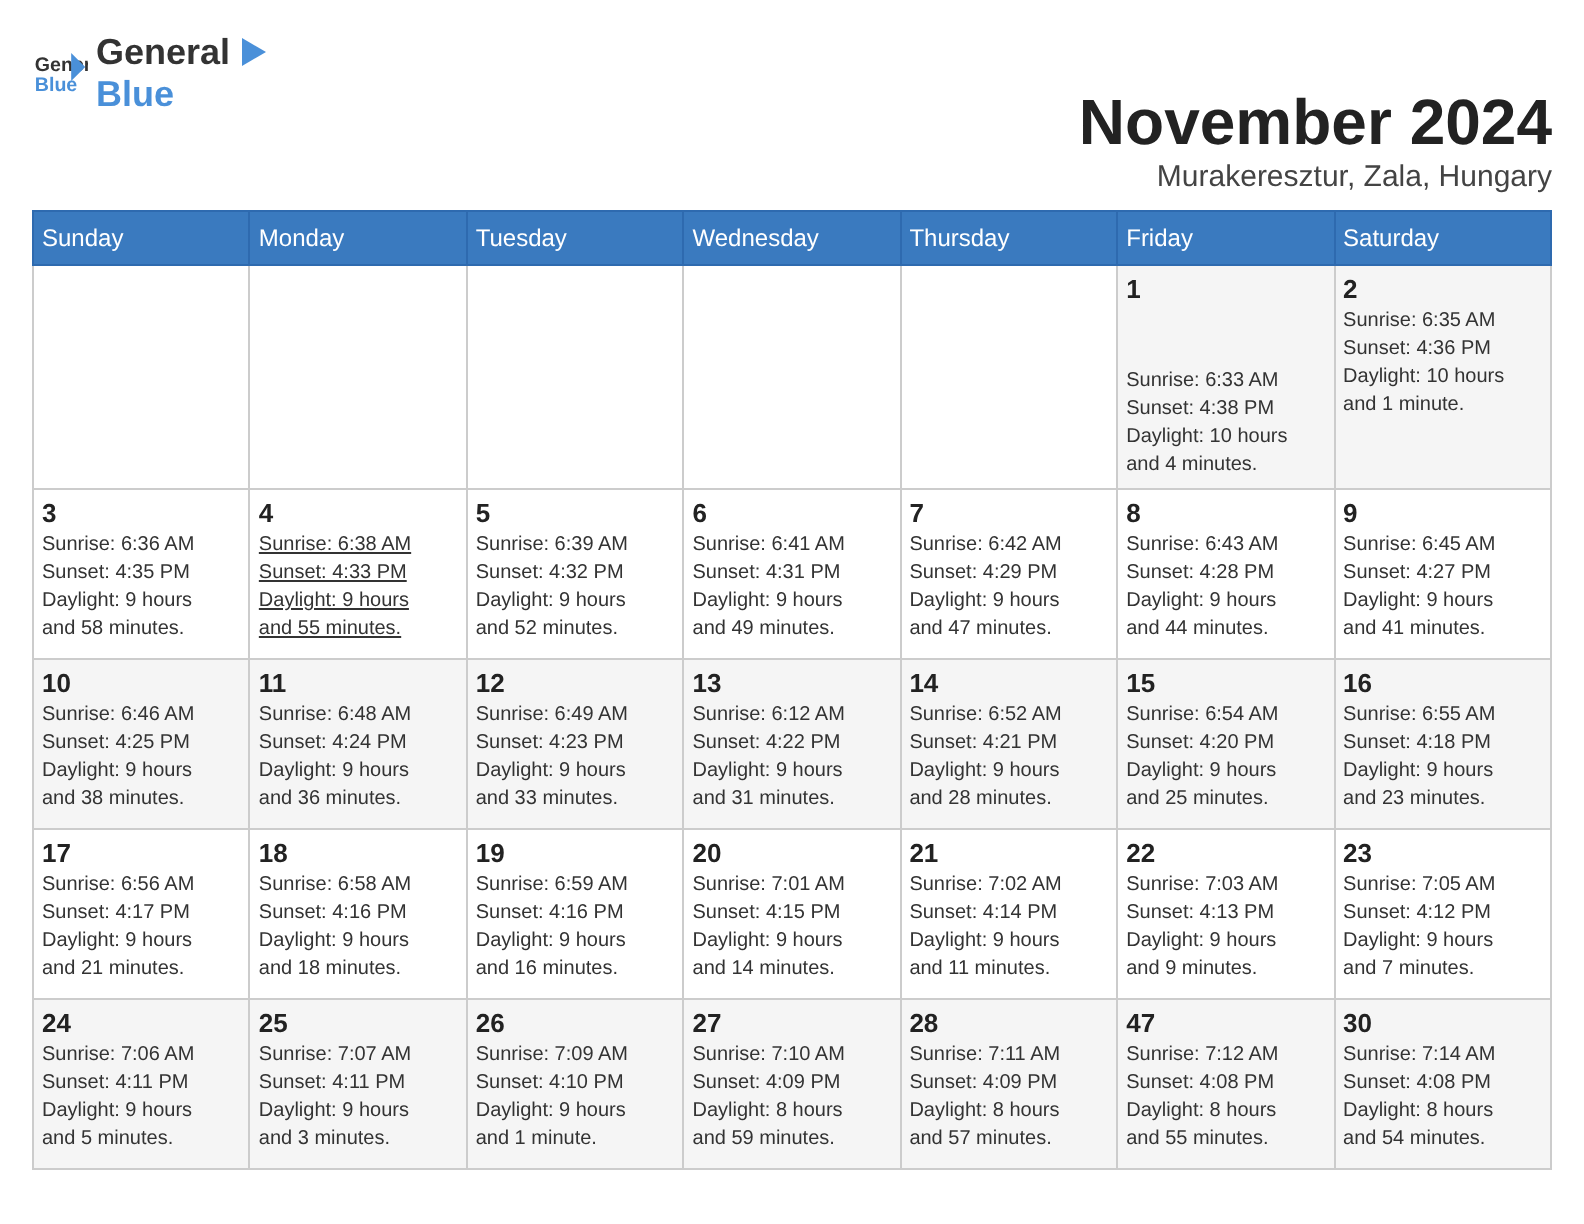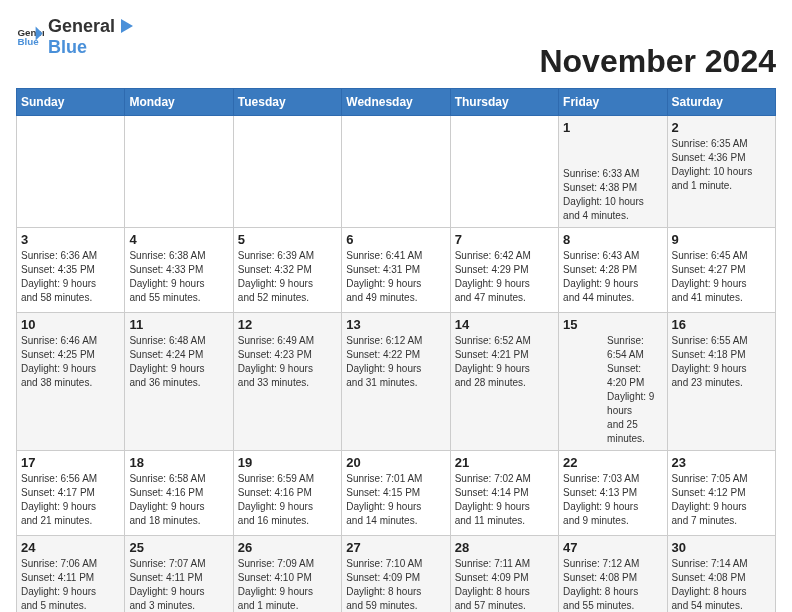--- a/index.html
+++ b/index.html
@@ -50,21 +50,21 @@
     }
     table {
       width: 100%;
       border-collapse: collapse;
       table-layout: fixed;
     }
     thead th {
       background-color: #3a7abf;
       color: #fff;
       font-size: 12px;
-      font-weight: bold;
+      font-weight: normal;
       padding: 6px 4px;
       text-align: left;
       border: 1px solid #2e6aaf;
     }
     tbody td {
       vertical-align: top;
       border: 1px solid #ccc;
       padding: 4px;
       font-size: 10px;
       color: #333;
@@ -107,20 +107,21 @@
           <polygon points="4,2 16,9 4,16" fill="#4a90d9"></polygon>
         </svg>
       </div>
       <div>
         <span class="logo-text-blue">Blue</span>
       </div>
     </div>
   </div>
   <div class="title-section">
     <div class="main-title">November 2024</div>
+    <div class="subtitle">Murakeresztur, Zala, Hungary</div>
   </div>
 </div>
 
 <table>
   <thead>
     <tr>
       <th>Sunday</th>
       <th>Monday</th>
       <th>Tuesday</th>
       <th>Wednesday</th>
@@ -154,21 +155,21 @@
       <tr>
         <td>
           <span class="day-number">3</span>
           <div class="day-info" style="white-space: pre-line;">Sunrise: 6:36 AM
 Sunset: 4:35 PM
 Daylight: 9 hours
 and 58 minutes.</div>
         </td>
         <td>
           <span class="day-number">4</span>
-          <div class="day-info" style="white-space: pre-line;">Sunrise: 6:38 AM
+          <div class="day-info" style="white-space: pre-line; text-decoration: underline;">Sunrise: 6:38 AM
 Sunset: 4:33 PM
 Daylight: 9 hours
 and 55 minutes.</div>
         </td>
         <td>
           <span class="day-number">5</span>
           <div class="day-info" style="white-space: pre-line;">Sunrise: 6:39 AM
 Sunset: 4:32 PM
 Daylight: 9 hours
 and 52 minutes.</div>
@@ -233,21 +234,21 @@
         </td>
         <td>
           <span class="day-number">14</span>
           <div class="day-info" style="white-space: pre-line;">Sunrise: 6:52 AM
 Sunset: 4:21 PM
 Daylight: 9 hours
 and 28 minutes.</div>
         </td>
         <td>
           <span class="day-number">15</span>
-          <div class="day-info" style="white-space: pre-line; margin-left: 44px;">Sunrise: 6:54 AM
+          <div class="day-info" style="white-space: pre-line;">Sunrise: 6:54 AM
 Sunset: 4:20 PM
 Daylight: 9 hours
 and 25 minutes.</div>
         </td>
         <td>
           <span class="day-number">16</span>
           <div class="day-info" style="white-space: pre-line;">Sunrise: 6:55 AM
 Sunset: 4:18 PM
 Daylight: 9 hours
 and 23 minutes.</div>

